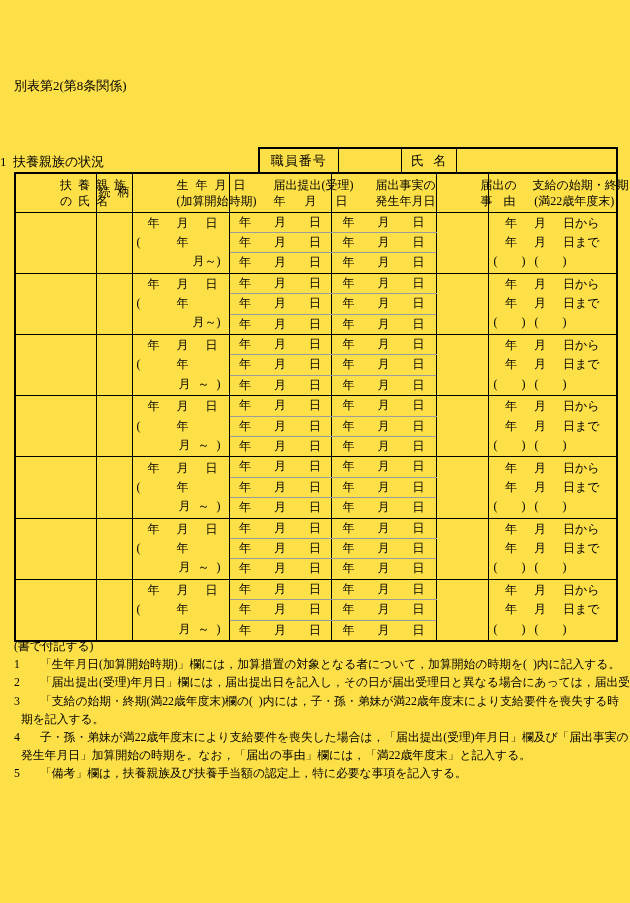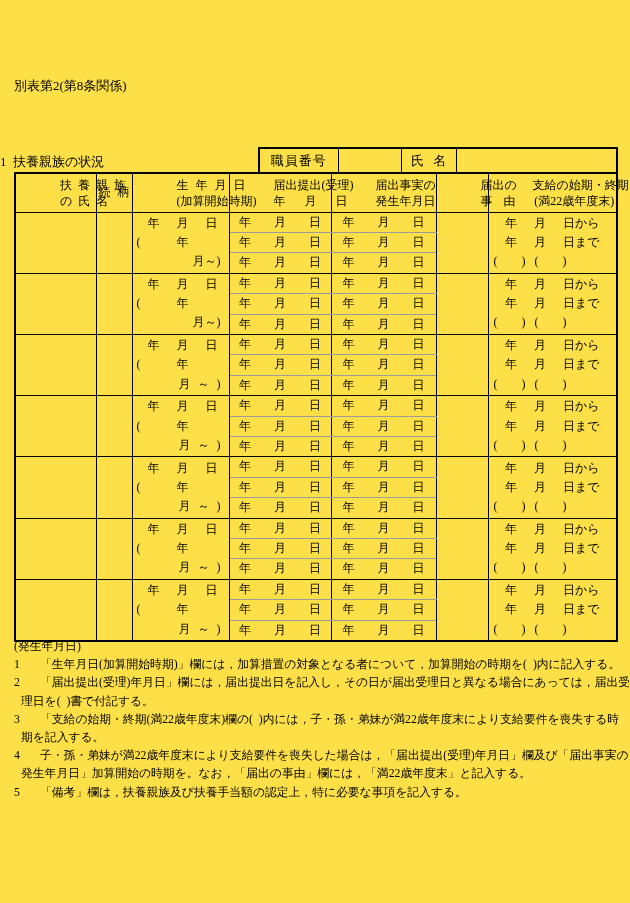--- a/index.html
+++ b/index.html
@@ -322,24 +322,23 @@
       <td class="c-date sub">年 月 日</td>
     </tr>
     <tr>
       <td class="c-date">年 月 日</td>
       <td class="c-date">年 月 日</td>
     </tr>
   </tbody>
   </table>
 
   <div class="notes">
-    <div class="note-line">(発生年月日)</div>
+    <div class="note-line">(書で付記する)</div>
     <div class="note-line"><span class="note-num">1</span><span>「生年月日(加算開始時期)」欄には，加算措置の対象となる者について，加算開始の時期を(  )内に記入する。</span></div>
     <div class="note-line"><span class="note-num">2</span><span>「届出提出(受理)年月日」欄には，届出提出日を記入し，その日が届出受理日と異なる場合にあっては，届出受</span></div>
-    <div class="note-line cont">理日を(  )書で付記する。</div>
     <div class="note-line"><span class="note-num">3</span><span>「支給の始期・終期(満22歳年度末)欄の(  )内には，子・孫・弟妹が満22歳年度末により支給要件を喪失する時</span></div>
     <div class="note-line cont">期を記入する。</div>
     <div class="note-line"><span class="note-num">4</span><span>子・孫・弟妹が満22歳年度末により支給要件を喪失した場合は，「届出提出(受理)年月日」欄及び「届出事実の</span></div>
     <div class="note-line cont">発生年月日」加算開始の時期を。なお，「届出の事由」欄には，「満22歳年度末」と記入する。</div>
     <div class="note-line"><span class="note-num">5</span><span>「備考」欄は，扶養親族及び扶養手当額の認定上，特に必要な事項を記入する。</span></div>
   </div>
 
 </div>
 
 </body></html>

